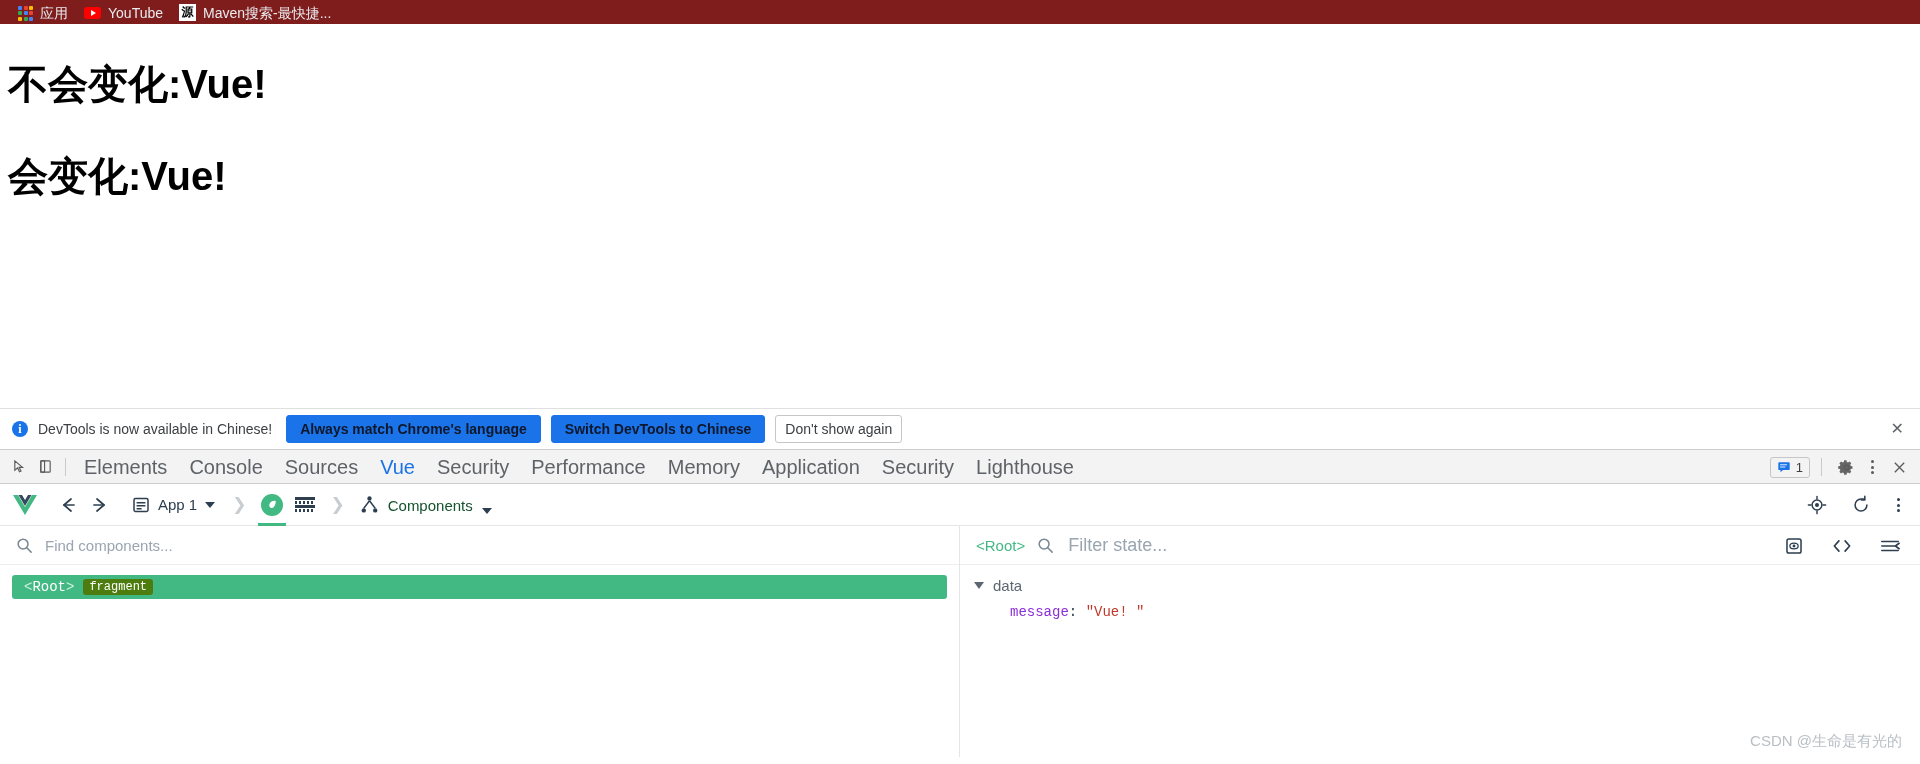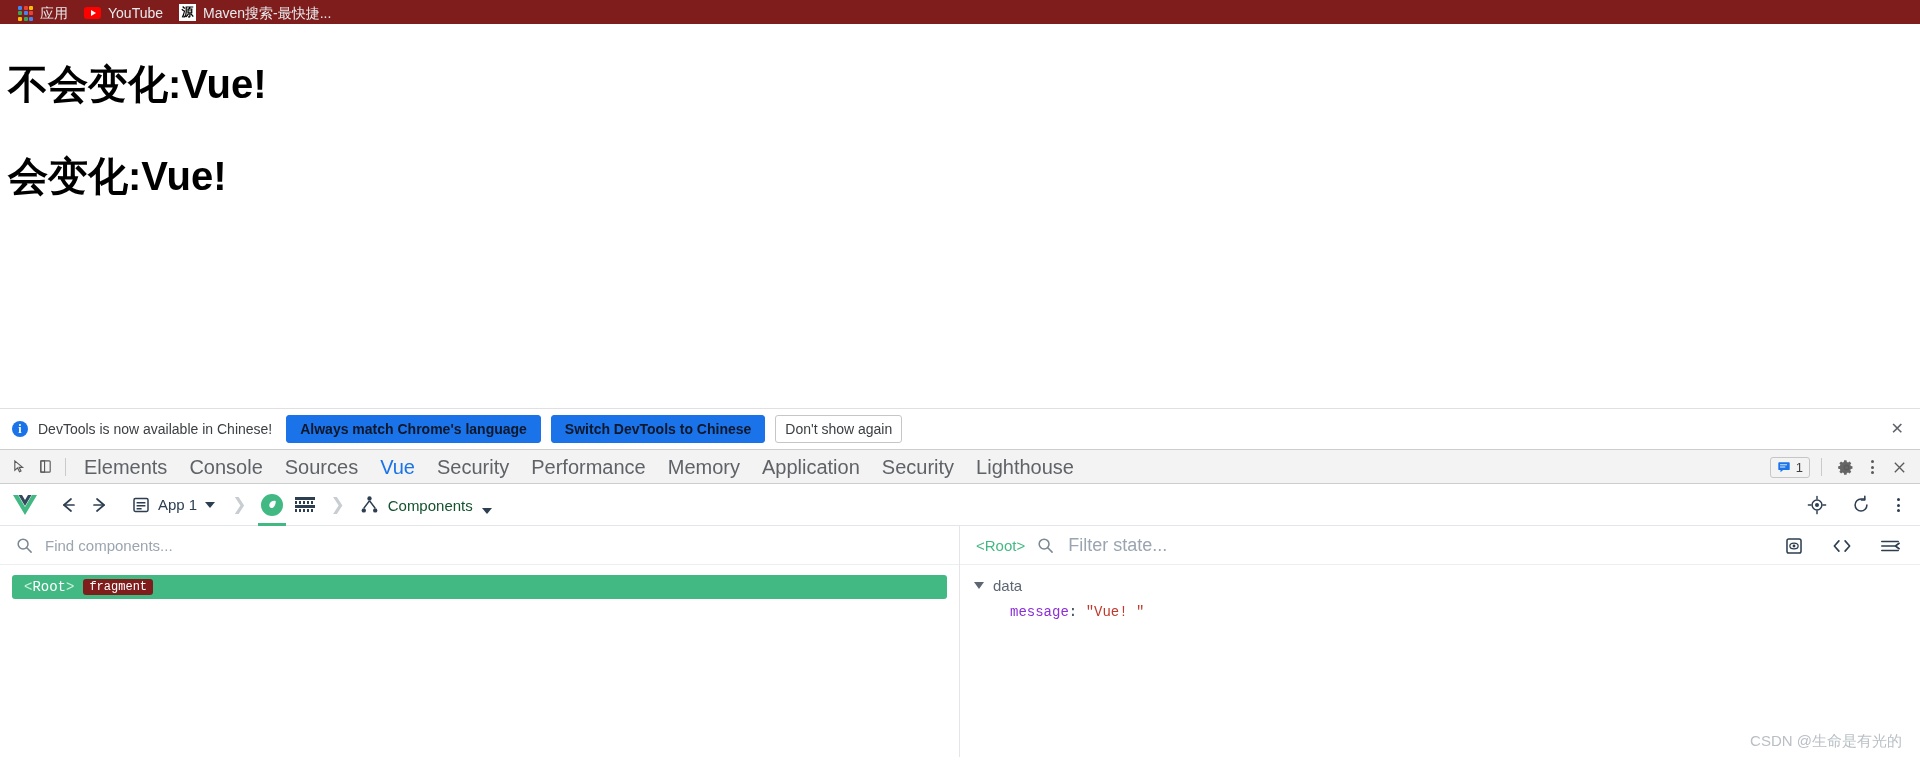--- a/index.html
+++ b/index.html
@@ -385,21 +385,21 @@
     cursor: pointer;
     width: 100%;
   }
   .node-name {
     color: #ffffff;
     font-family: "Liberation Mono", monospace;
     font-size: 14px;
   }
   .node-name .ang { color: #cdf0e0; }
   .node-tag {
-    background: #7f1d1d;
+    background: #4d7c0f;
     color: #ffffff;
     font-family: "Liberation Mono", monospace;
     font-size: 12px;
     padding: 1px 6px;
     border-radius: 3px;
   }
 
   .state-panel {
     flex: 1;
     display: flex;

